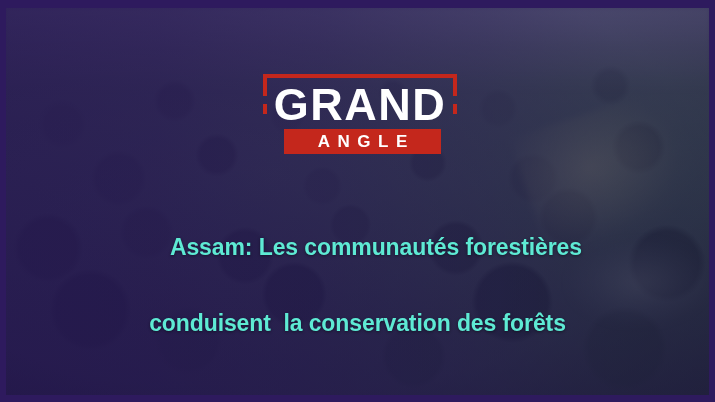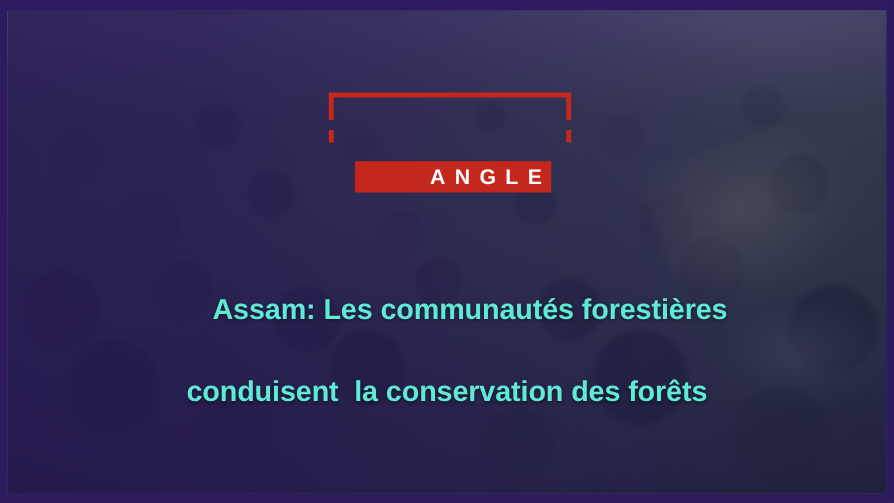--- a/index.html
+++ b/index.html
@@ -117,21 +117,21 @@
     font-weight:bold;
     letter-spacing:1.5px;
     line-height:1;
     font-family:"Liberation Sans", sans-serif;
   }
   .angle-bar{
     position:absolute;
     left:29px; top:63px;
     width:157px; height:25px;
     background:#c4271c;
-    display:flex; align-items:center; justify-content:flex-end;
+    display:flex; align-items:center; justify-content:center;
   }
   .angle-text{
     color:#ffffff;
     font-size:17px;
     font-weight:bold;
     letter-spacing:7.5px;
     text-indent:7.5px;
     line-height:1;
     font-family:"Liberation Sans", sans-serif;
   }
@@ -143,21 +143,21 @@
     text-align:center;
     color:#5eead4;
     font-size:23px;
     font-weight:bold;
     line-height:33px;
     letter-spacing:-.1px;
     text-shadow:0 1px 3px rgba(0,0,0,.45);
     font-family:"Liberation Sans", sans-serif;
     white-space:pre;
   }
-  .headline .l2{ display:block; }
+  .headline .l2{ display:block;margin-top:10px; }
 </style>
 </head>
 <body>
 
 <div class="frame">
   <div class="stage">
 
     <div class="canopy"></div>
     <div class="clearing"></div>
     <div class="clearing2"></div>
@@ -170,20 +170,21 @@
       <svg class="bracket" viewBox="0 0 210 90" aria-hidden="true">
         <g fill="none" stroke="#c4271c" stroke-width="4">
 
           <path d="M10 30 L10 10 L200 10 L200 30"></path>
 
           <path d="M10 38 L10 48"></path>
           <path d="M200 38 L200 48"></path>
         </g>
       </svg>
 
+      <div class="wordmark">GRAND</div>
 
       <div class="angle-bar">
         <span class="angle-text">ANGLE</span>
       </div>
     </div>
 
     <div class="headline">
       <span class="l1">Assam: Les communautés forestières</span>
       <span class="l2">conduisent  la conservation des forêts</span>
     </div>

